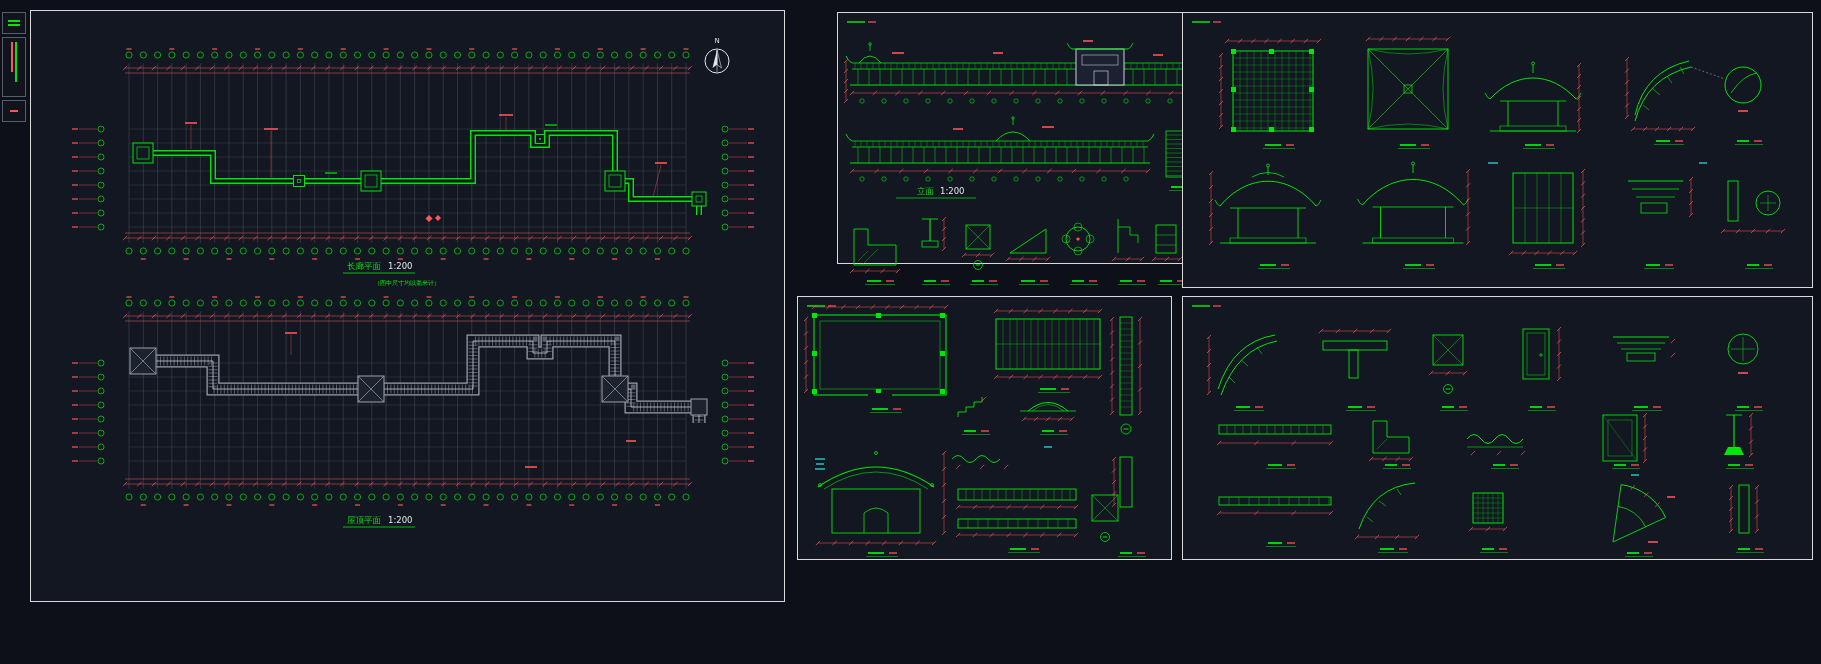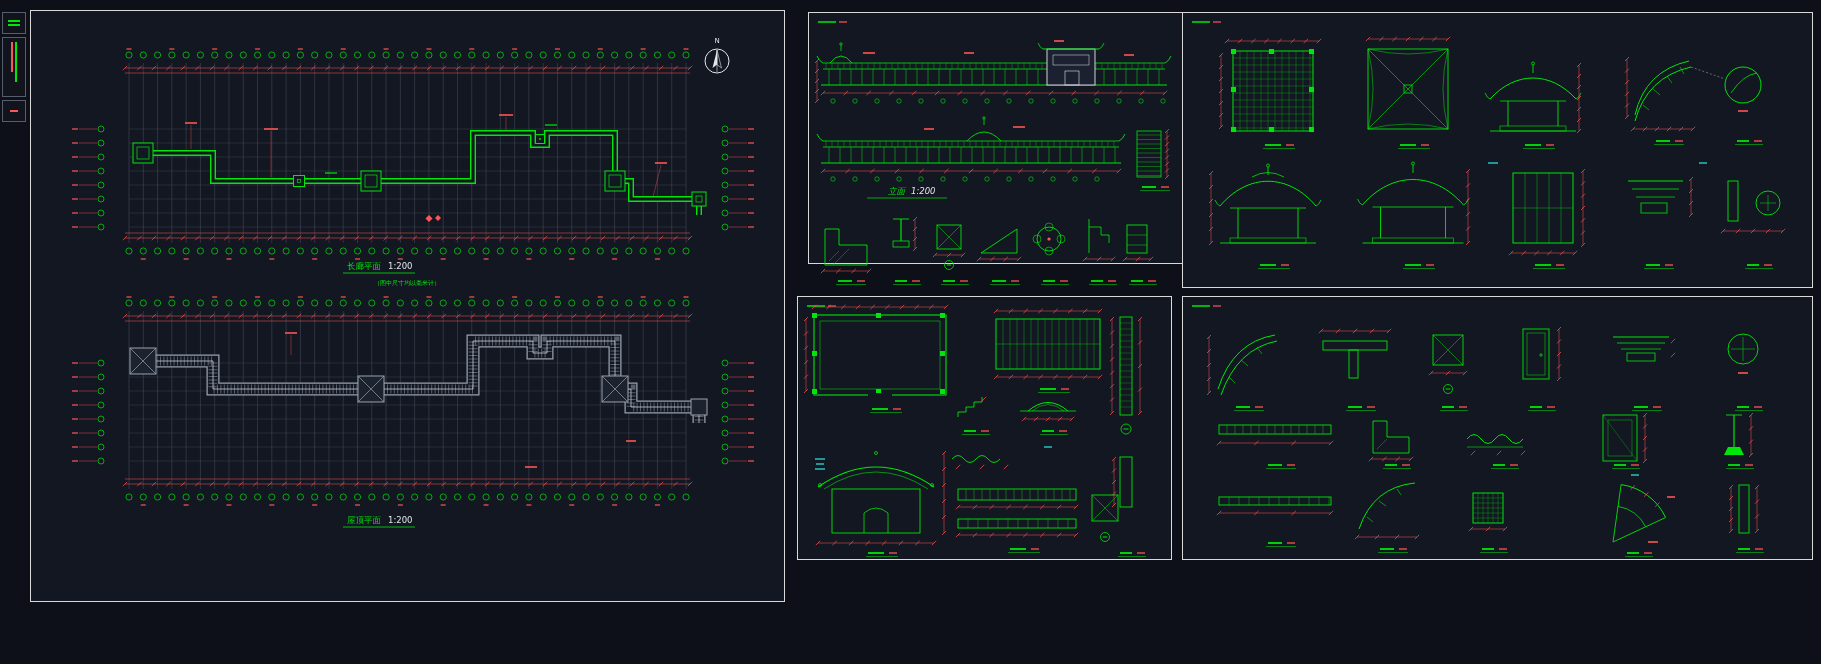--- a/index.html
+++ b/index.html
@@ -11,21 +11,21 @@
   }
   .stage{position:absolute;inset:0;}
   .panel{
     position:absolute;
     border:1px solid #d9d9d9;
     background:#131722;
     box-sizing:border-box;
   }
   .panel svg{position:absolute;inset:0;display:block;}
   #panel-left{left:30px;top:10px;width:755px;height:592px;}
-  #panel-a{left:808px;top:12px;width:375px;height:252px;font-style:italic;}
+  #panel-a{left:837px;top:12px;width:375px;height:252px;}
   #panel-b{left:1182px;top:12px;width:631px;height:276px;}
   #panel-c{left:797px;top:296px;width:375px;height:264px;}
   #panel-d{left:1182px;top:296px;width:631px;height:264px;}
   .tg{fill:#00e608;}
   .tw{fill:#e3e6ea;}
   .f8{font-size:8.5px;}
   .f7{font-size:7px;}
   .f6{font-size:6px;}
   
   .edge-strip{position:absolute;left:2px;top:12px;width:24px;display:flex;flex-direction:column;gap:3px;}

